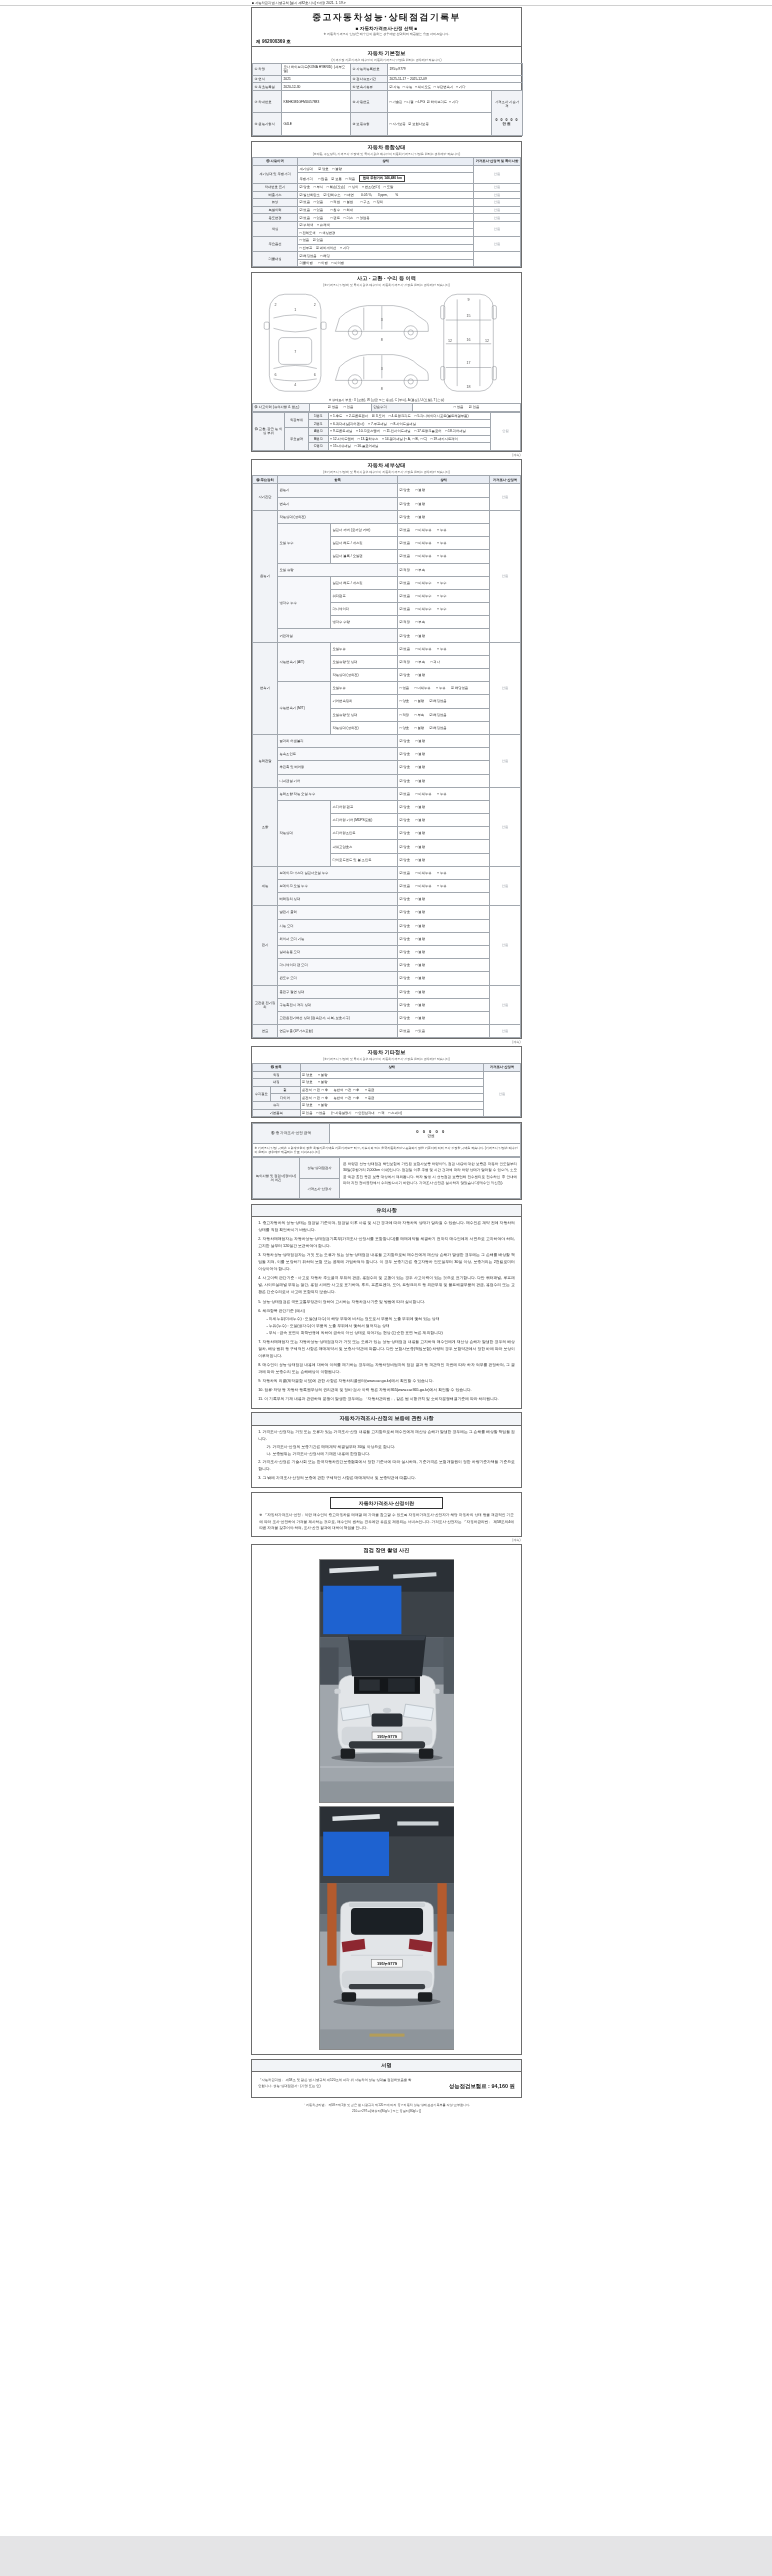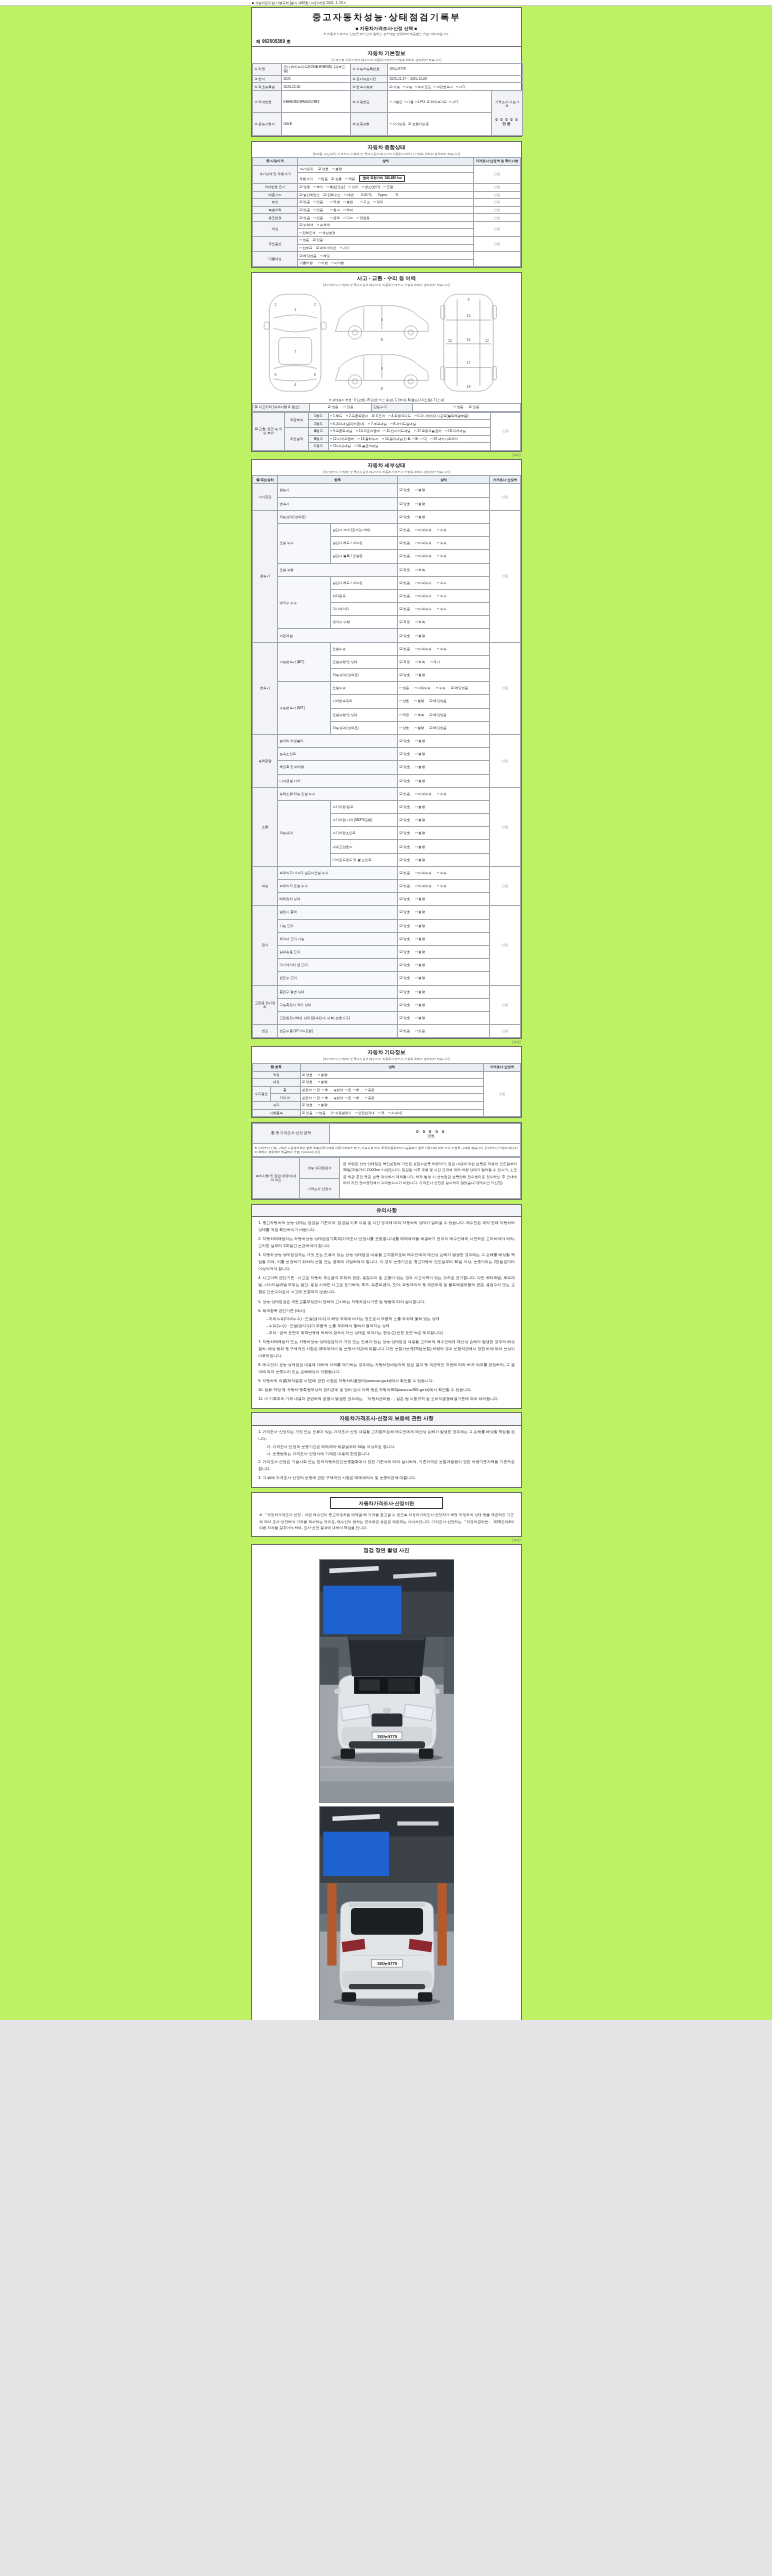--- a/index.html
+++ b/index.html
@@ -1,17 +1,17 @@
 <!DOCTYPE html>
 <html style="font-size:8.2px"><head>
 <meta charset="utf-8">
 <style>
 *{margin:0;padding:0;box-sizing:border-box}
 body{width:773px;height:2576px;background:#e4e4e6;font-family:"Liberation Sans","DejaVu Sans",sans-serif;color:#1a1a1a}
-.page{position:relative;width:773px;height:2020px;overflow:hidden;background:#bef264}
+.page{position:relative;width:773px;height:2536px;overflow:hidden;background:#ffffff}
 .topstrip{position:absolute;top:0;left:0;width:773px;height:5.7px;background:#ffffff;border-bottom:0.5px solid #d0d0d0}
 .formnote{font-size:3.3px;color:#222;padding-top:0.5px;margin-left:252px}
 .doc{position:absolute;left:251px;top:6.7px;width:271px}
 .sec{background:#fff;border:0.5px solid #6d6d6d;margin-bottom:3.6px}
 .title{font-size:8.8px;font-weight:bold;text-align:center;letter-spacing:1.5px;padding-top:4.6px}
 .subtitle{font-size:4.6px;font-weight:bold;text-align:center;margin-top:1.5px}
 .subnote{font-size:3.1px;text-align:center;color:#444;margin:1px 0 2.6px}
 .docno{font-size:4.6px;font-weight:bold;padding:1px 0 2.1px 4.1px}
 .bar{font-size:5.2px;font-weight:bold;text-align:center;padding:2.1px 0 1px;background:#fff}
 .bar.mid{border-top:0.5px solid #6d6d6d}

